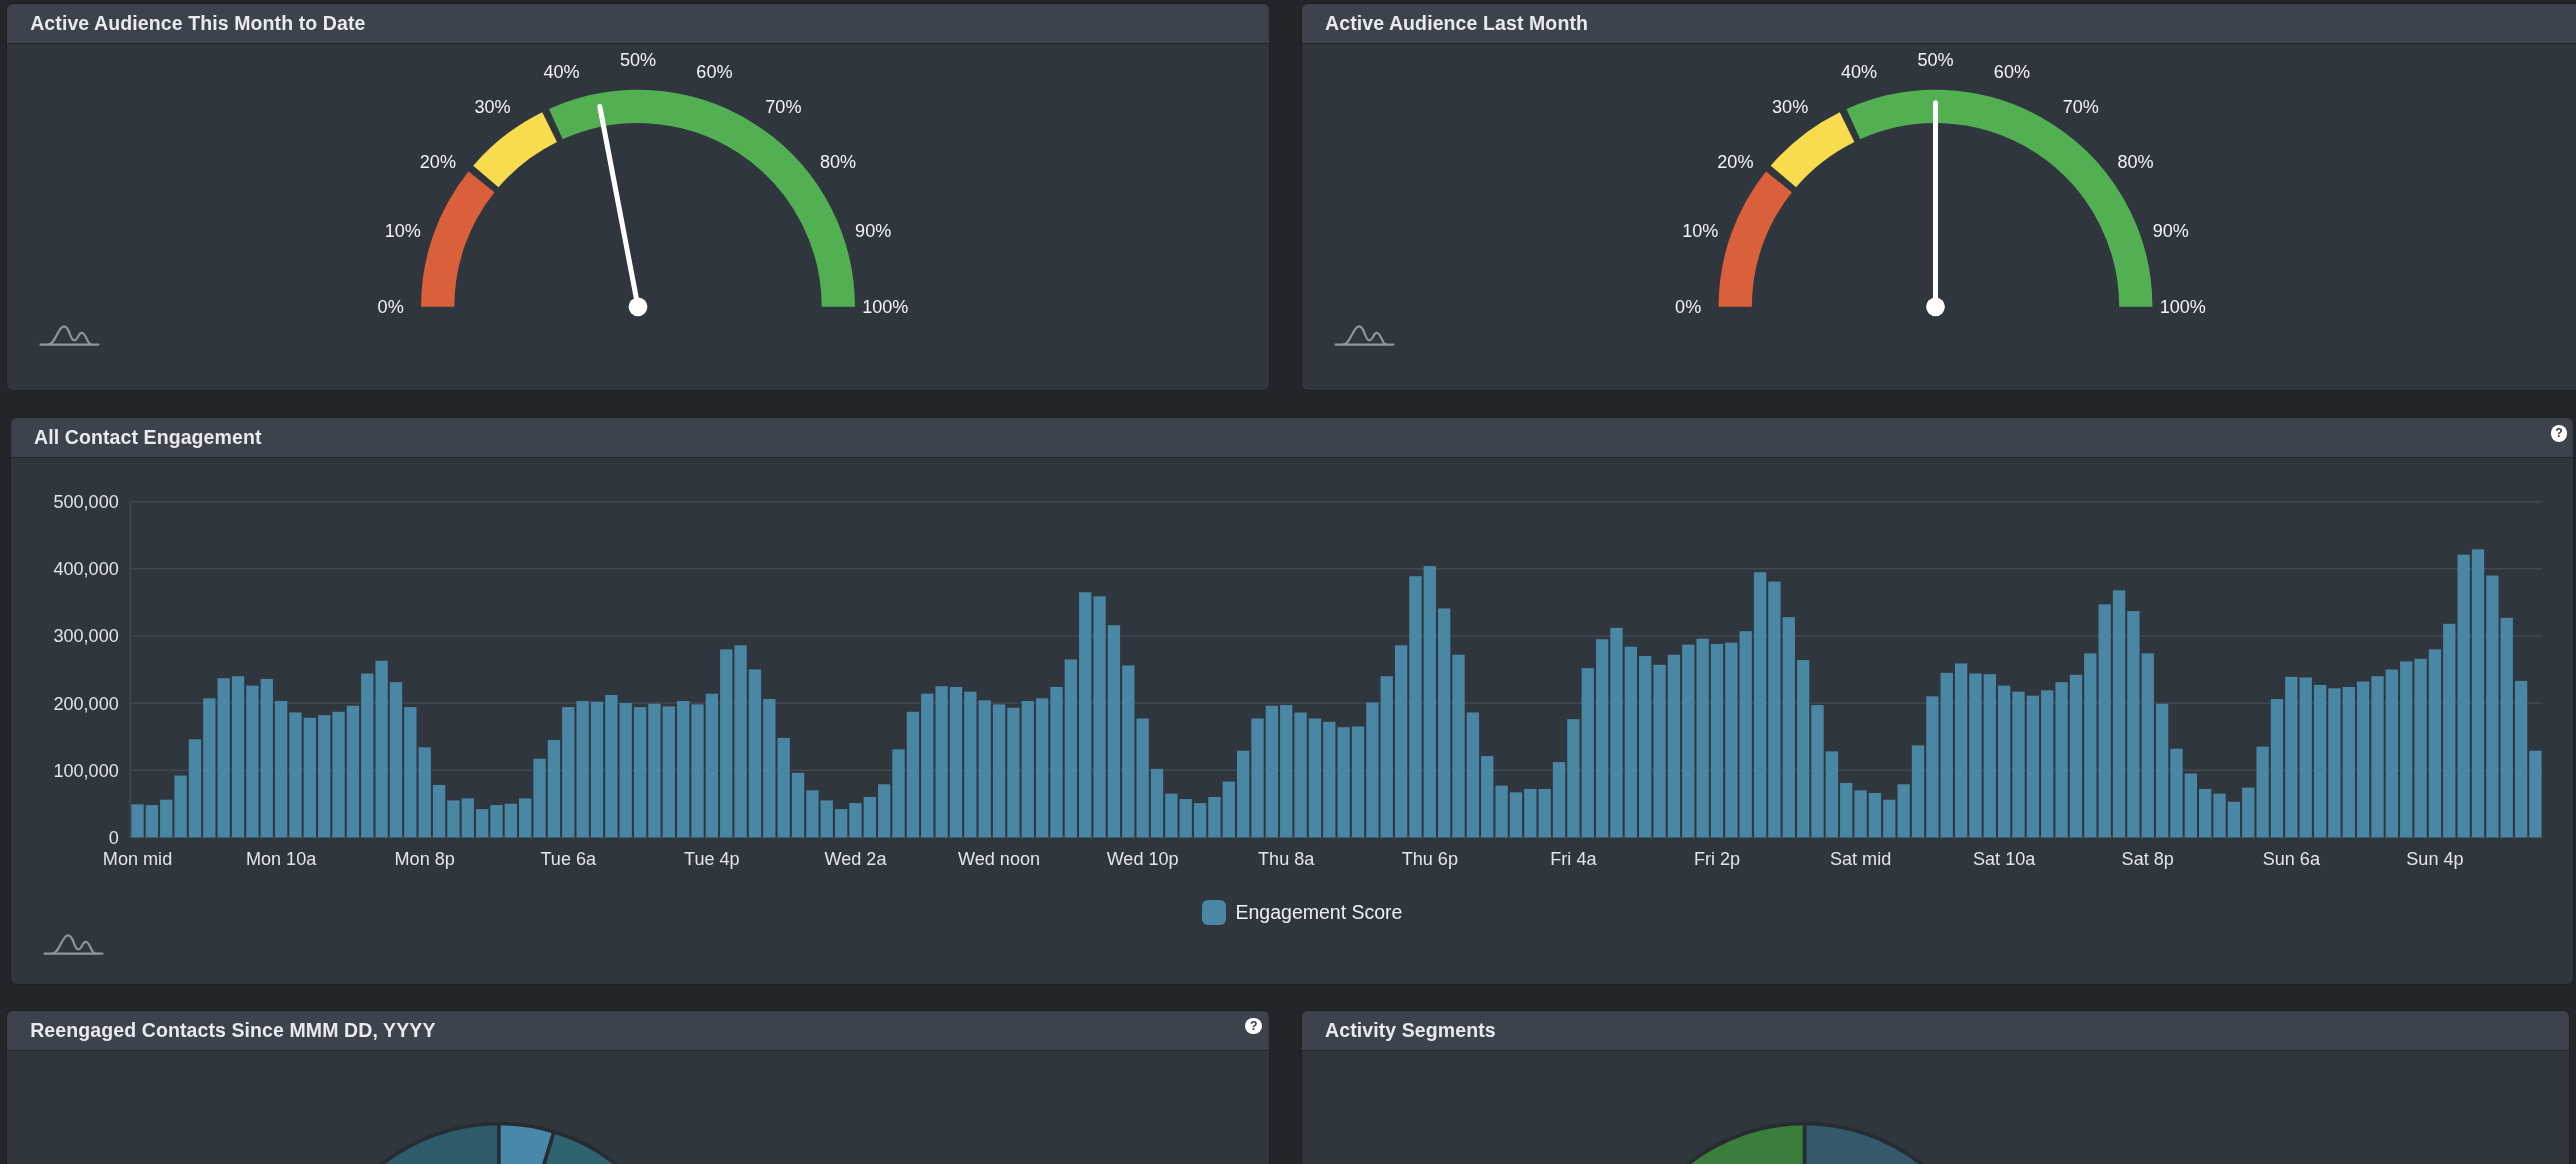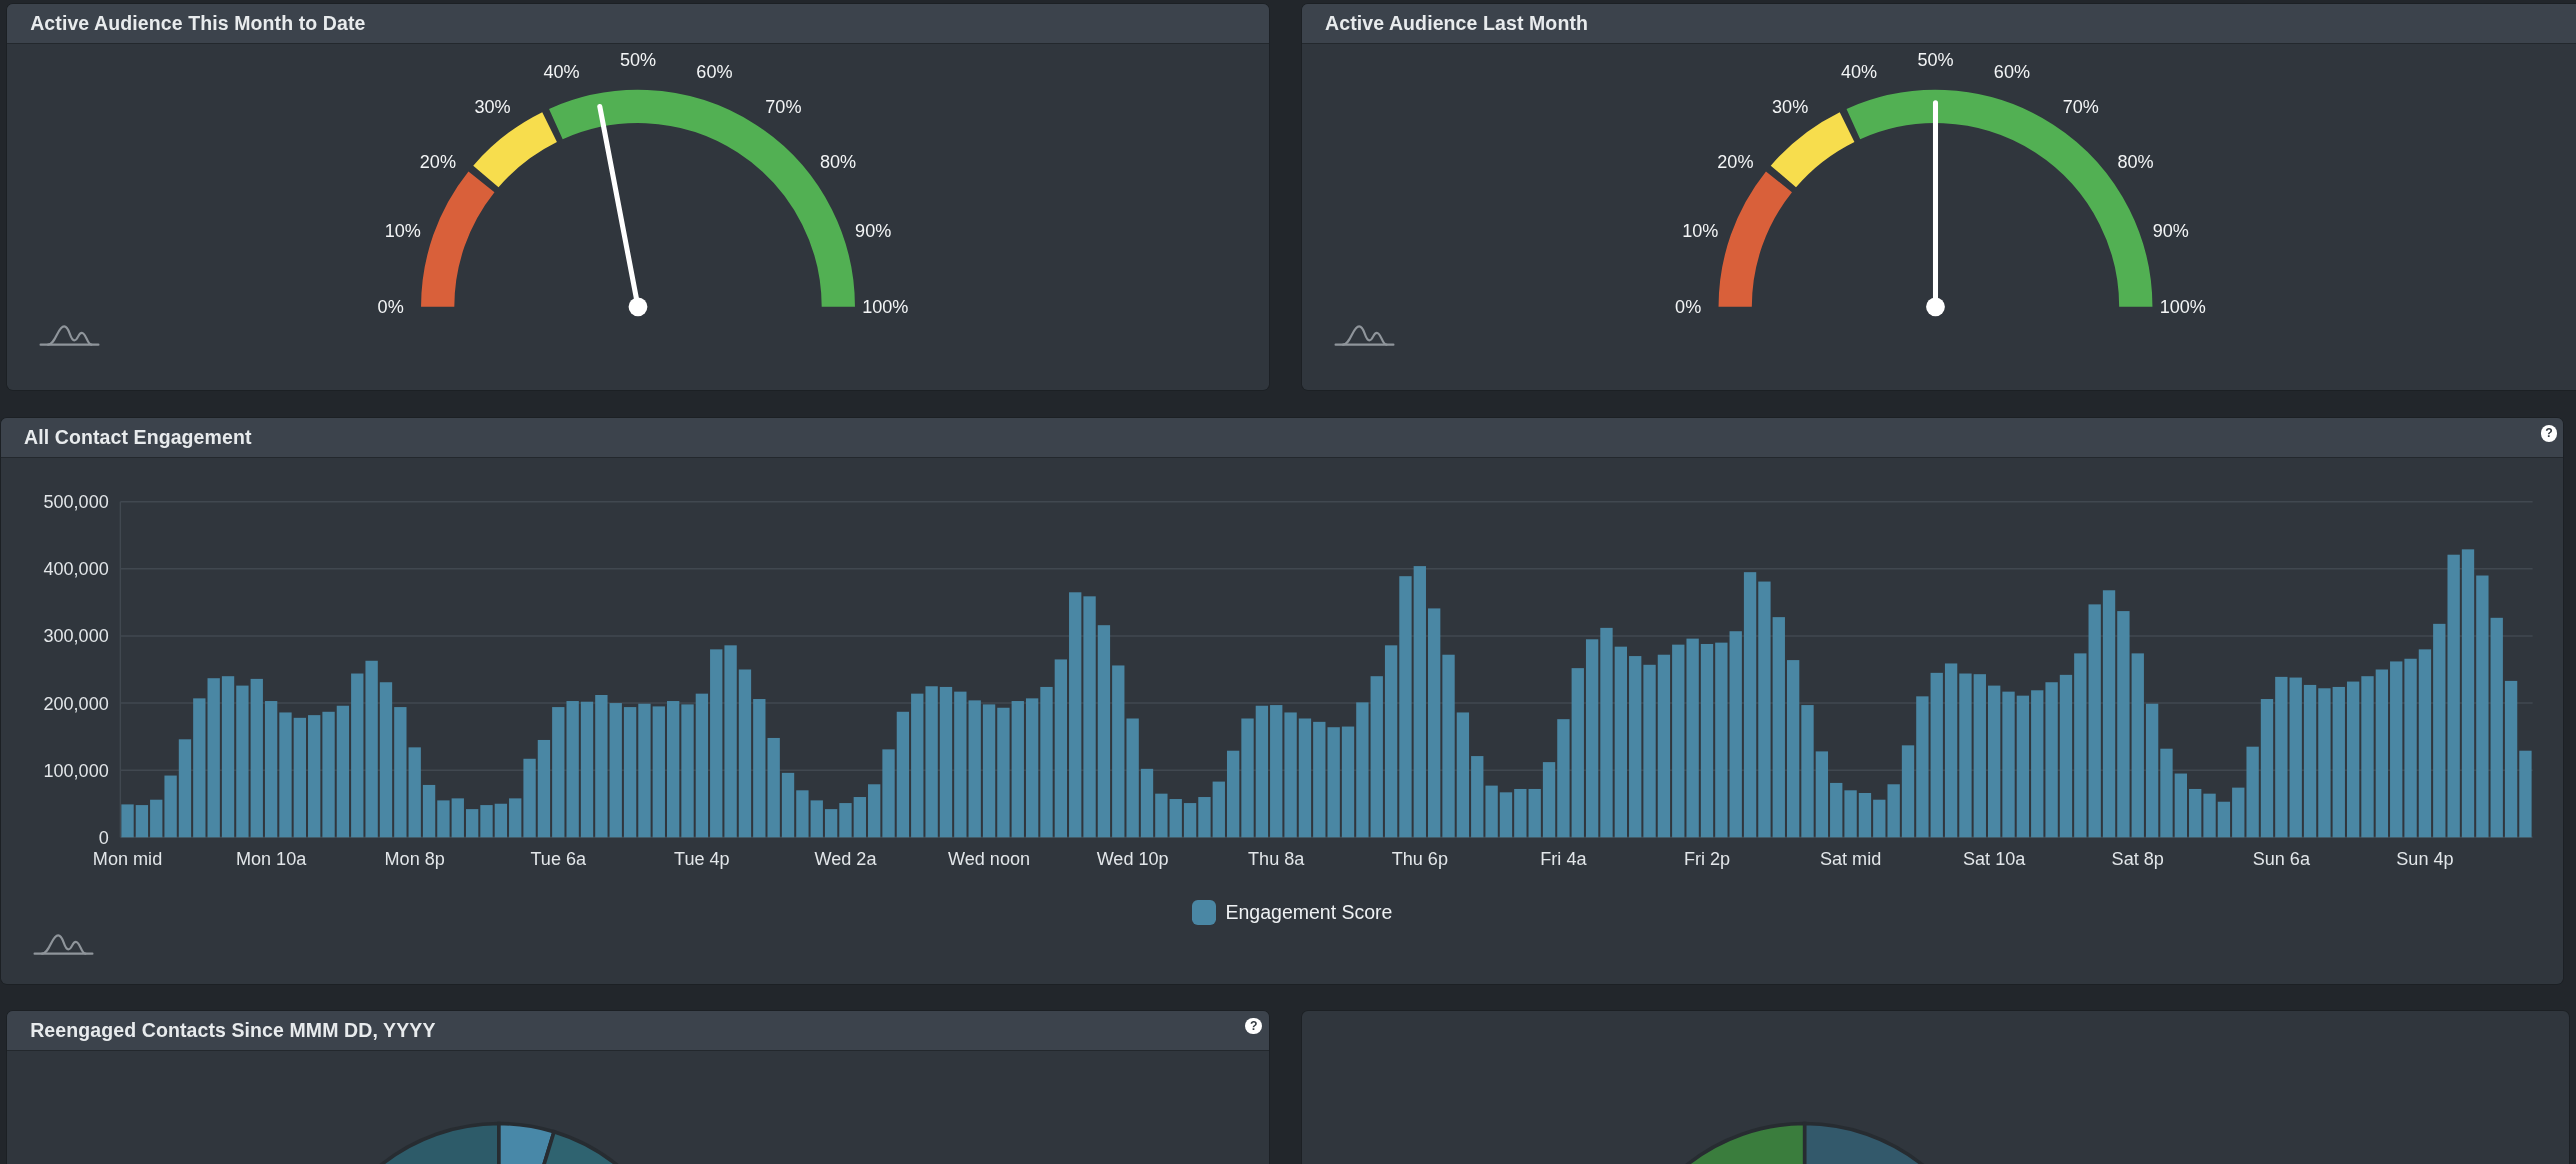--- a/index.html
+++ b/index.html
@@ -82,21 +82,21 @@
         </svg>
       <span class="spark" style="bottom:40px;">
         <svg viewBox="0 0 120 56" width="69" height="30">
             <path d="M6 46 H114"></path>
             <path d="M20 46 C 34 46, 38 12, 50 12 C 61 12, 60 38, 69 38 C 76 38, 76 24, 83 24 C 91 24, 93 46, 101 46"></path>
           </svg>
       </span>
     </div>
   </section>
 
-  <section class="panel" style="left:1px;top:418px;width:2562px;height:566px;">
+  <section class="panel" style="left:11px;top:418px;width:2562px;height:566px;">
     <header>
       <h3>All Contact Engagement</h3>
     </header>
     <button class="help">
       <span>?</span>
     </button>
     <div class="pbody">
       <svg id="barchart" width="2562" height="434" viewBox="0 0 3542 600">
           <line x1="165" y1="430.2" x2="3500" y2="430.2" class="grid"></line>
           <line x1="165" y1="337.4" x2="3500" y2="337.4" class="grid"></line>
@@ -320,20 +320,23 @@
     <div class="pbody">
       <svg id="pie-0" width="1262" height="112" viewBox="0 0 1745 155">
           <path d="M680 360 L422.9651764638137 314.67782562893115 A261 261 0 0 1 680 99 Z" fill="#2d5b69" stroke="#272c31" stroke-width="5"></path>
           <path d="M680 360 L680 99 A261 261 0 0 1 756.3090149326343 110.40445869364774 Z" fill="#4888a8" stroke="#272c31" stroke-width="5"></path>
           <path d="M680 360 L756.3090149326343 110.40445869364774 A261 261 0 0 1 937.0348235361863 314.67782562893115 Z" fill="#2f6370" stroke="#272c31" stroke-width="5"></path>
         </svg>
     </div>
   </section>
 
   <section class="panel" style="left:1302px;top:1011px;width:1267px;height:153px;border-radius:5.8px 5.8px 0 0;">
+    <header>
+      <h3>Activity Segments</h3>
+    </header>
     <div class="pbody">
       <svg id="pie-1" width="1267" height="112" viewBox="0 0 1752 155">
           <path d="M695 360 L437.9651764638137 314.67782562893115 A261 261 0 0 1 695 99 Z" fill="#3a7d3d" stroke="#272c31" stroke-width="5"></path>
           <path d="M695 360 L695 99 A261 261 0 0 1 952.0348235361863 314.67782562893115 Z" fill="#33596b" stroke="#272c31" stroke-width="5"></path>
         </svg>
     </div>
   </section>
 
 </div>
 

